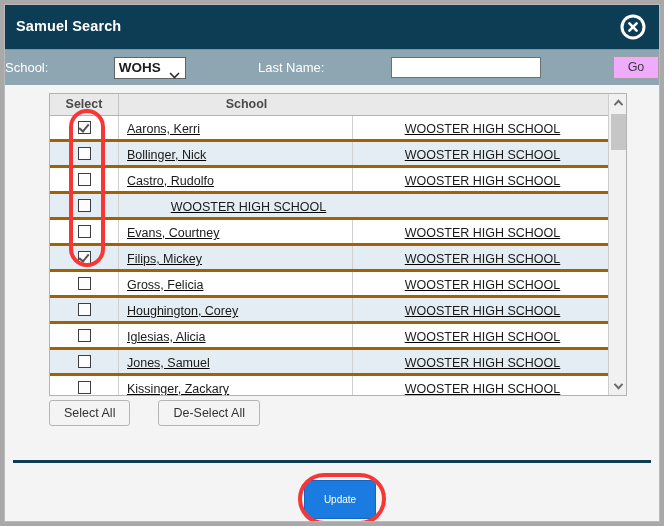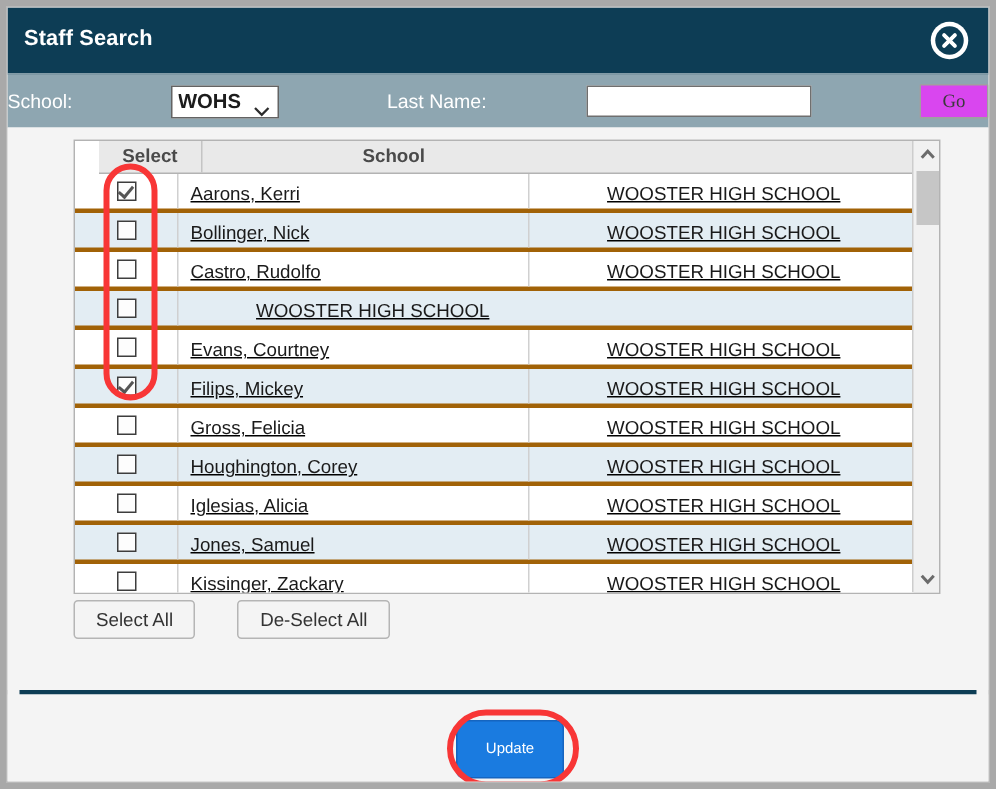--- a/index.html
+++ b/index.html
@@ -93,24 +93,24 @@
     width: 150px; height: 21px;
     background: #ffffff;
     border: 1px solid #6f6f6f;
     font-family: "Liberation Sans", sans-serif;
     font-size: 12px;
     padding: 0 3px;
   }
   #go-button {
     margin-left: 14px;
     width: 46px; height: 23px;
-    background: #d946ef;
+    background: #f0abfc;
     border: 1px solid #a0a0a0;
     border-radius: 1px;
-    font-family: Liberation Serif, serif;
+    font-family: Liberation Sans, sans-serif;
     font-size: 12.5px;
     color: #3a3a3a;
     cursor: pointer;
     line-height: 21px;
     text-align: center;
     padding: 0;
   }
 
   
   #panel {
@@ -124,21 +124,21 @@
   #table-outer {
     position: absolute;
     left: 44px; top: 8px;
     width: 578px; height: 303px;
     border: 1px solid #b3b3b3;
     background: #ffffff;
     overflow: hidden;
   }
   #thead {
     position: absolute;
-    left: 16px; top: 0;
+    left: 0; top: 0;
     width: 559px; height: 22px;
     background: #e9e9e9;
     border-bottom: 1px solid #b3b3b3;
     display: flex;
   }
   .th {
     font-size: 12.5px;
     font-weight: bold;
     color: #4a4a4a;
     text-align: center;
@@ -295,21 +295,21 @@
     width: 88px; height: 52px;
     border-radius: 26px;
   }
 </style>
 </head>
 <body>
 
 <div id="window">
 
   <div id="titlebar">
-    <div id="title-text">Staff Search</div>
+    <div id="title-text">Samuel Search</div>
     <div id="close-icon">
       <svg width="28" height="28" viewBox="0 0 28 28">
         <circle cx="14" cy="14" r="12.5" fill="#ffffff"></circle>
         <circle cx="14" cy="14" r="9.5" fill="#0d3d55"></circle>
         <g stroke="#ffffff" stroke-width="2.6" stroke-linecap="round">
           <line x1="10.4" y1="10.4" x2="17.6" y2="17.6"></line>
           <line x1="17.6" y1="10.4" x2="10.4" y2="17.6"></line>
         </g>
       </svg>
     </div>

